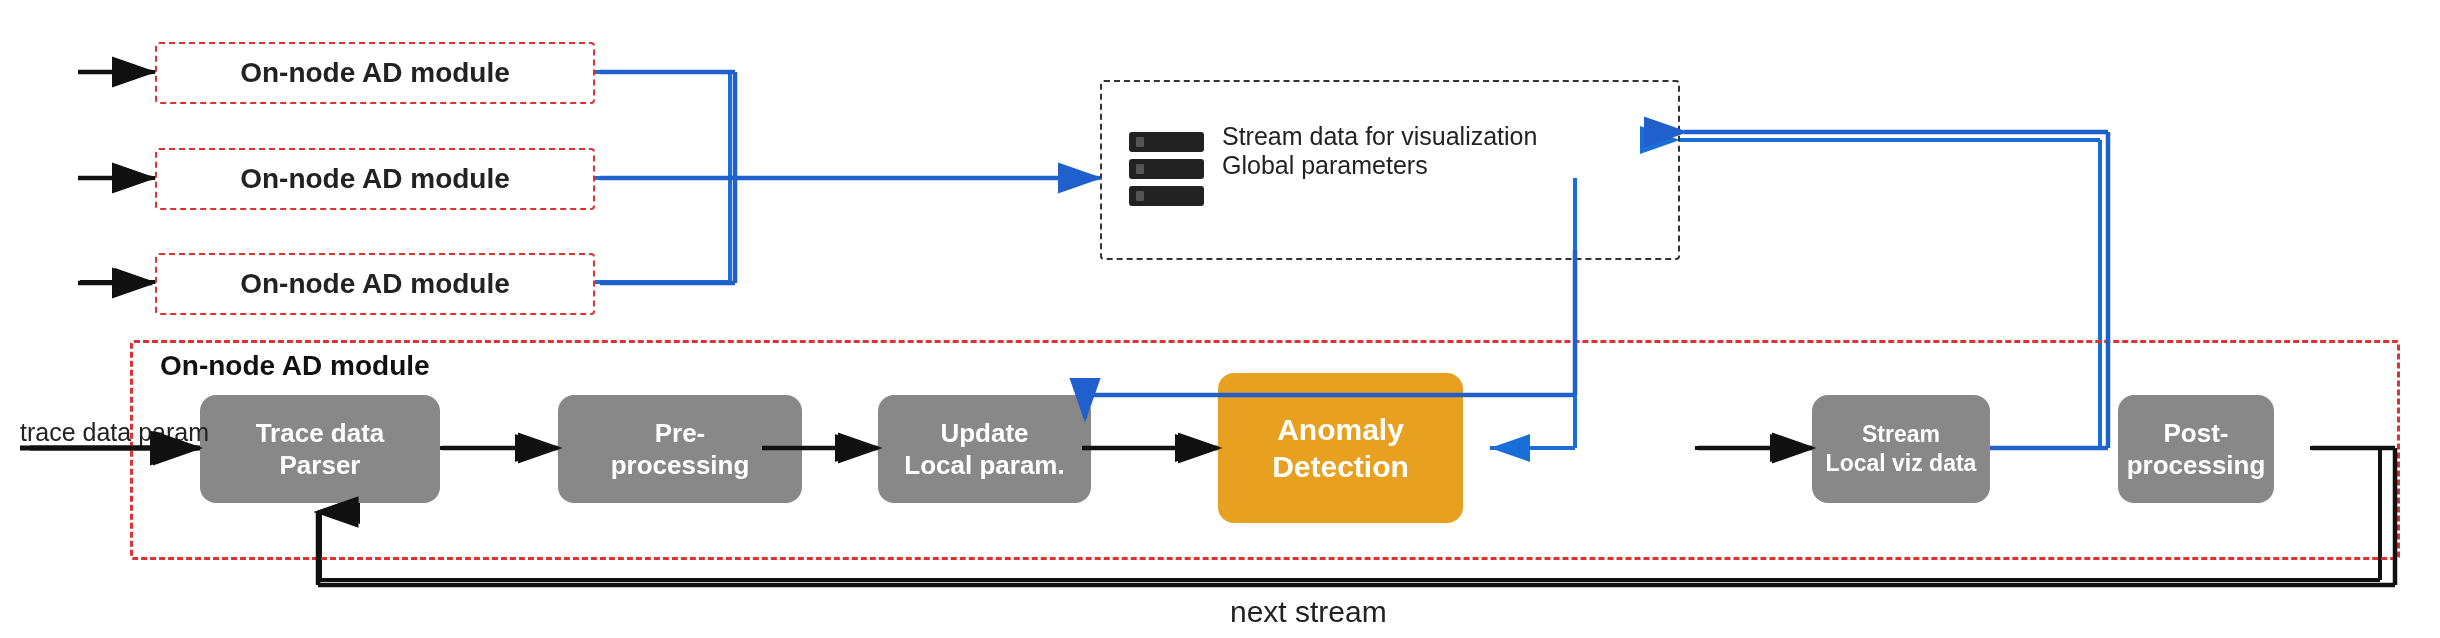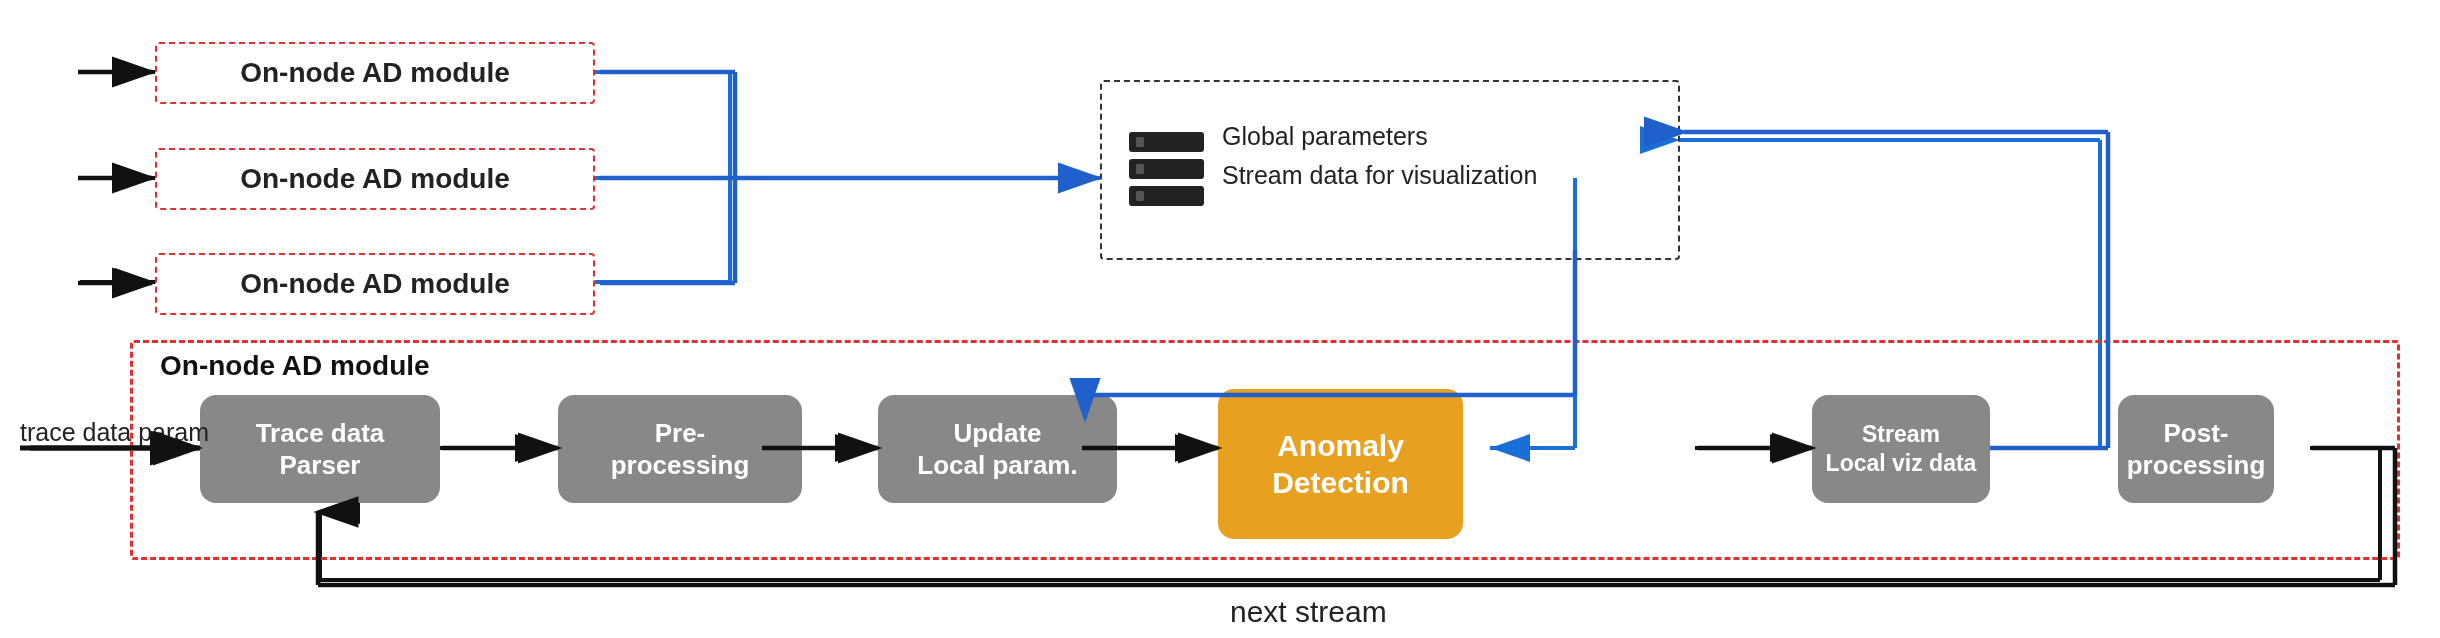--- a/index.html
+++ b/index.html
@@ -239,43 +239,43 @@
     <svg width="85" height="100" style="position:absolute; left:22px; top:45px;">
       <rect x="5" y="5" width="75" height="20" rx="3" fill="#222"></rect>
       <rect x="12" y="10" width="8" height="10" rx="1" fill="#555"></rect>
       <rect x="5" y="32" width="75" height="20" rx="3" fill="#222"></rect>
       <rect x="12" y="37" width="8" height="10" rx="1" fill="#555"></rect>
       <rect x="5" y="59" width="75" height="20" rx="3" fill="#222"></rect>
       <rect x="12" y="64" width="8" height="10" rx="1" fill="#555"></rect>
     </svg>
 
     <div style="position:absolute; left:120px; top:40px;">
+      <div style="font-size:25px; color:#222;">Stream data for visualization</div>
       <div style="font-size:25px; color:#222; margin-bottom:10px;">Global parameters</div>
-      <div style="font-size:25px; color:#222;">Stream data for visualization</div>
     </div>
   </div>
 
 
   <div class="red-dashed-box" style="left:130px; top:340px; width:2270px; height:220px;"></div>
 
   <div class="on-node-label-main" style="left:160px; top:350px;">On-node AD module</div>
 
   <div class="node-box" style="left:200px; top:395px; width:240px; height:108px;">
     <span class="node-box-label">Trace data<br>Parser</span>
   </div>
 
   <div class="node-box" style="left:558px; top:395px; width:244px; height:108px;">
     <span class="node-box-label">Pre-<br>processing</span>
   </div>
 
-  <div class="node-box" style="left:878px; top:395px; width:239px; height:108px;">
+  <div class="node-box" style="left:878px; top:395px; width:213px; height:108px;">
     <span class="node-box-label">Update<br>Local param.</span>
   </div>
 
-  <div class="node-box node-box-highlight" style="left:1218px; top:373px; width:245px; height:150px;margin-top:16px;">
+  <div class="node-box node-box-highlight" style="left:1218px; top:373px; width:245px; height:150px;">
     <span class="node-box-label" style="font-size:30px;">Anomaly<br>Detection</span>
   </div>
 
   <div class="node-box" style="left:1812px; top:395px; width:178px; height:108px;">
     <span class="node-box-label" style="font-size:23px;">Stream<br>Local viz data</span>
   </div>
 
   <div class="node-box" style="left:2118px; top:395px; width:156px; height:108px;">
     <span class="node-box-label">Post-<br>processing</span>
   </div>

